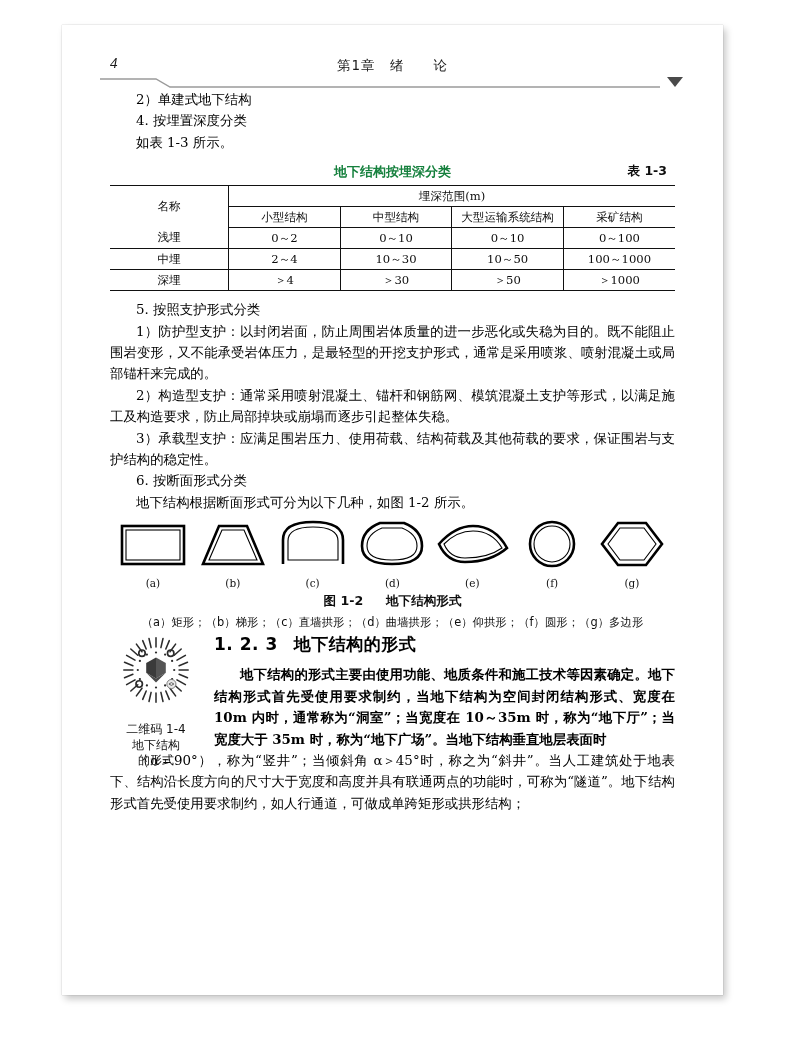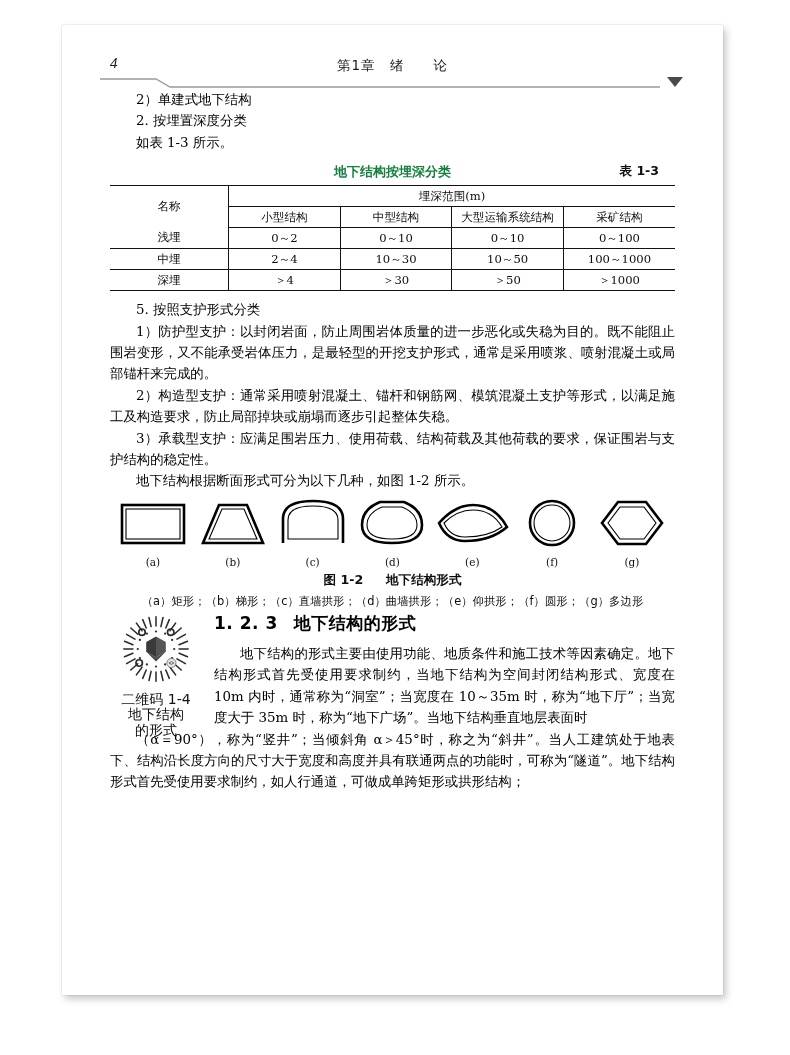--- a/index.html
+++ b/index.html
@@ -97,21 +97,21 @@
   }
   .table-cap-title {
     text-align: center;
     font-size: 13px;
     font-weight: bold;
     font-family: "DejaVu Sans", sans-serif;
     color: #15803d;
   }
   .table-cap-no {
     position: absolute;
-    right: 16px;
+    right: 8px;
     top: 0;
     font-size: 12.5px;
     font-weight: bold;
     font-family: "DejaVu Sans", sans-serif;
     color: #0d0d0d;
   }
   table.tbl {
     border-collapse: collapse;
     width: 100%;
     font-size: 11.6px;
@@ -175,38 +175,39 @@
     position: relative;
   }
   .qr-block {
     position: absolute;
     left: -2px;
     top: 2px;
     width: 96px;
     text-align: center;
   }
   .qr-cap {
-    font-size: 14px;
+    font-size: 12px;
     line-height: 15.5px;
     font-family: "DejaVu Sans", sans-serif;
     color: #111;
-    margin-top: 4px;
+    margin-top: 13px;
   }
   .sec-head {
     margin-left: 104px;
     font-size: 17px;
     font-weight: bold;
     font-family: "DejaVu Sans", sans-serif;
     color: #000;
     letter-spacing: 0.5px;
     margin-bottom: 8px;
   }
   .sec-head .num { margin-right: 16px; text-align: right; }
   .sec-body-indented {
     margin-left: 104px;
+    font-weight: bold;
   }
   .sec-body-full {
     margin-left: 0;
   }
 </style>
 </head>
 <body>
 
 <div id="page-sheet">
   <div class="page-inner">
@@ -214,21 +215,21 @@
     <div class="runhead">
       <div class="runhead-num">4</div>
       <div class="runhead-title">第1章　绪　　论</div>
       <svg class="runhead-rule" viewBox="0 0 575 14" preserveAspectRatio="none">
         <path d="M0 3 L56 3 L70 11 L560 11" fill="none" stroke="#9a9a9a" stroke-width="1.4"></path>
       </svg>
       <div class="runhead-tri"></div>
     </div>
 
     <p class="body indent2">2）单建式地下结构</p>
-    <p class="body indent2">2. 按埋置深度分类</p>
+    <p class="body indent2">4. 按埋置深度分类</p>
     <p class="body indent2">如表 1-3 所示。</p>
 
     <div class="table-cap">
       <div class="table-cap-title">地下结构按埋深分类</div>
       <div class="table-cap-no">表 1-3</div>
     </div>
 
     <table class="tbl">
       <tbody>
         <tr>
@@ -264,20 +265,21 @@
           <td class="bb-thick">＞1000</td>
         </tr>
       </tbody>
     </table>
 
     <div style="height:8px"></div>
     <p class="body indent2">5. 按照支护形式分类</p>
     <p class="body indent2">1）防护型支护：以封闭岩面，防止周围岩体质量的进一步恶化或失稳为目的。既不能阻止围岩变形，又不能承受岩体压力，是最轻型的开挖支护形式，通常是采用喷浆、喷射混凝土或局部锚杆来完成的。</p>
     <p class="body indent2">2）构造型支护：通常采用喷射混凝土、锚杆和钢筋网、模筑混凝土支护等形式，以满足施工及构造要求，防止局部掉块或崩塌而逐步引起整体失稳。</p>
     <p class="body indent2">3）承载型支护：应满足围岩压力、使用荷载、结构荷载及其他荷载的要求，保证围岩与支护结构的稳定性。</p>
+    <p class="body indent2">6. 按断面形式分类</p>
     <p class="body indent2">地下结构根据断面形式可分为以下几种，如图 1-2 所示。</p>
 
     <div class="figure">
       <div class="shape-row">
 
         <div class="shape-cell">
           <svg width="68" height="52" viewBox="0 0 68 52">
             <rect x="3" y="8" width="62" height="38" fill="none" stroke="#000" stroke-width="2.6"></rect>
             <rect x="7" y="12" width="54" height="30" fill="none" stroke="#000" stroke-width="1.1"></rect>
           </svg>

